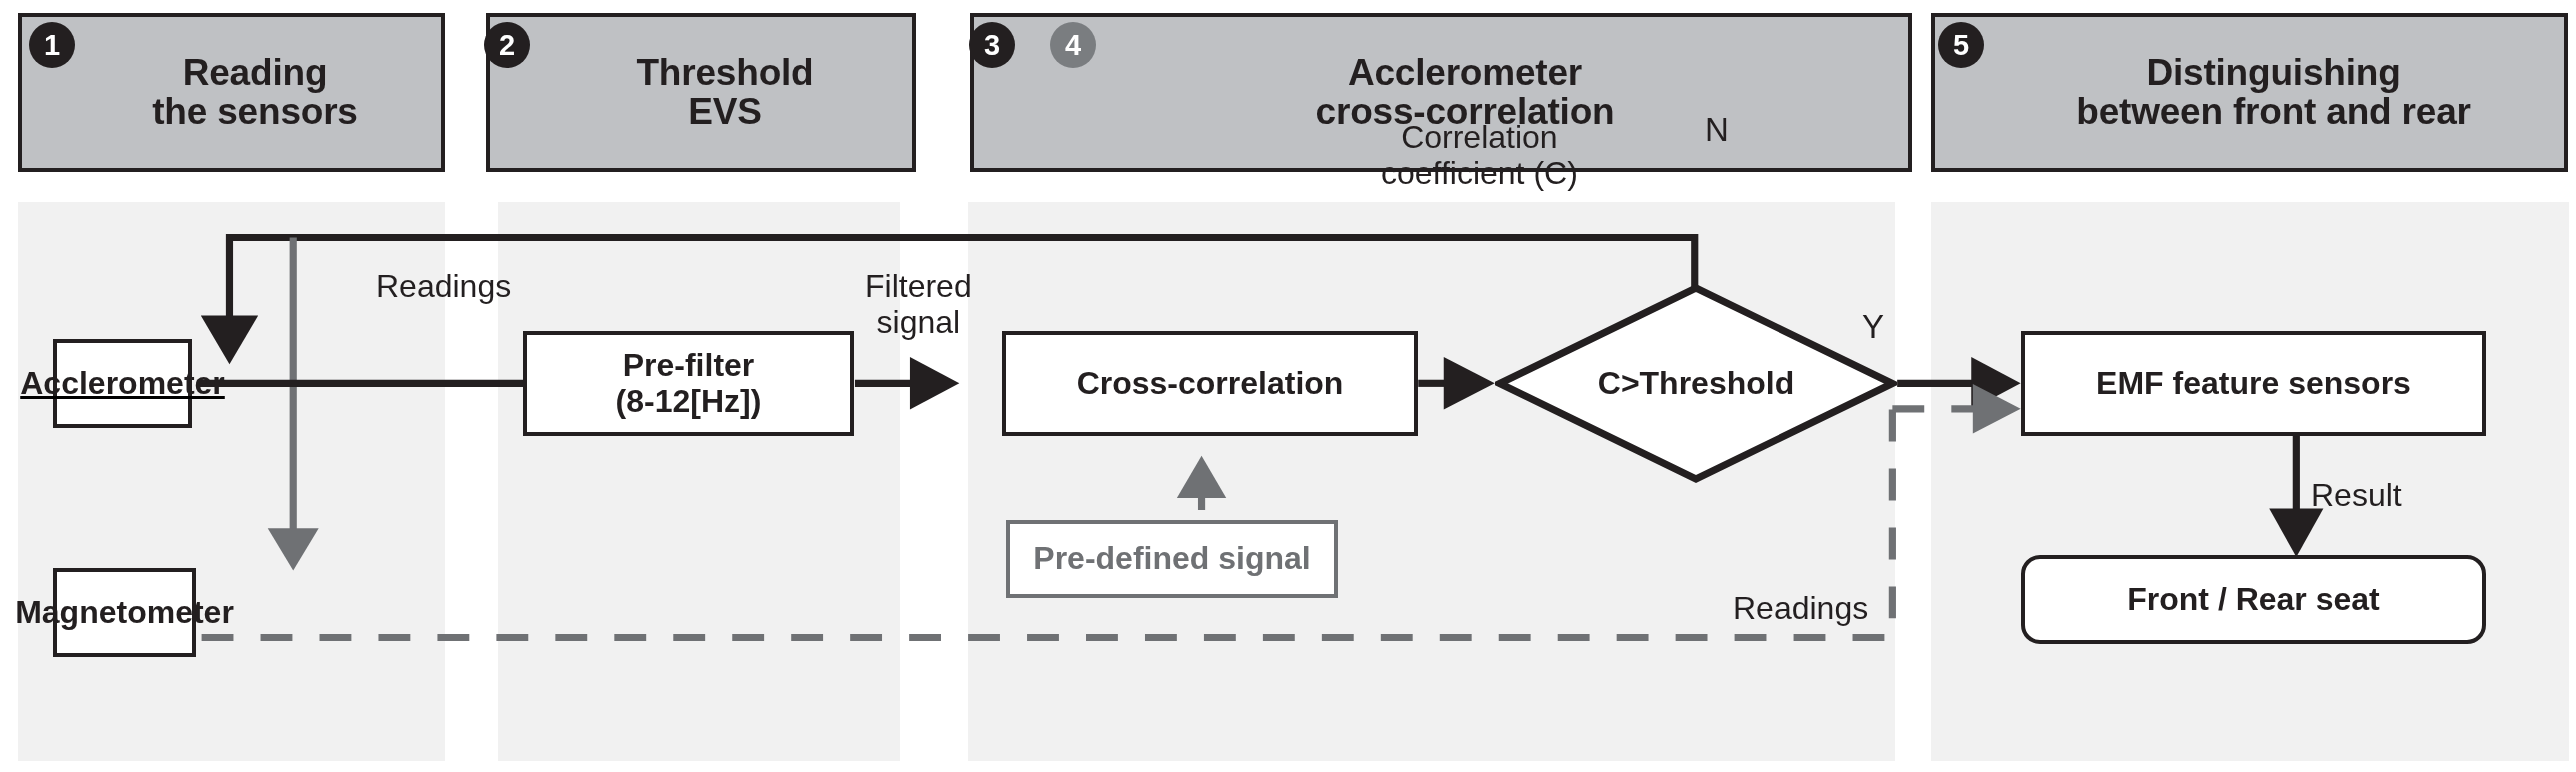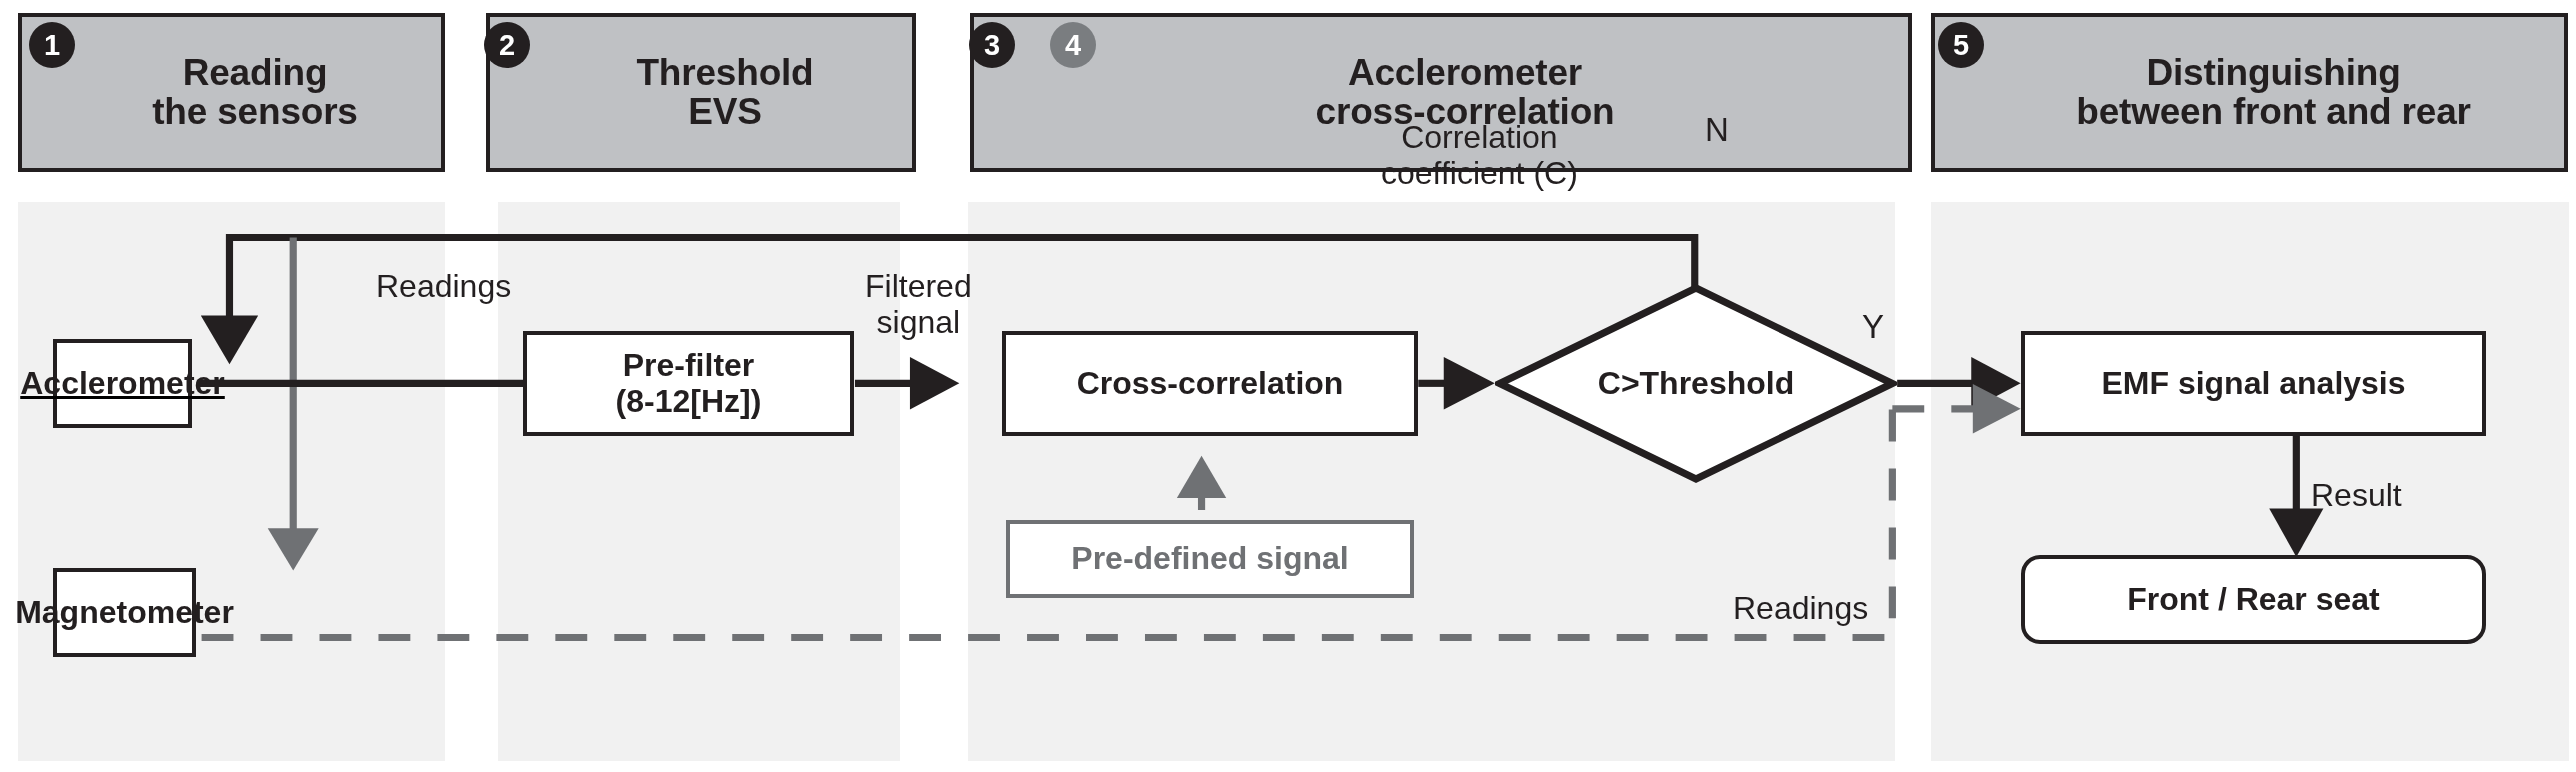--- a/index.html
+++ b/index.html
@@ -223,33 +223,33 @@
 
   <div class="node" style="left:523px; top:331px; width:331px; height:105px;">
     <span class="node-label">Pre-filter
 (8-12[Hz])</span>
   </div>
 
   <div class="node" style="left:1002px; top:331px; width:416px; height:105px;">
     <span class="node-label">Cross-correlation</span>
   </div>
 
-  <div class="node muted" style="left:1006px; top:520px; width:408px; height:78px;">
+  <div class="node muted" style="left:1006px; top:520px; width:332px; height:78px;">
     <span class="node-label">Pre-defined signal</span>
   </div>
 
   <div class="diamond-wrap" style="left:1495px; top:283px; width:402px; height:201px;">
     <svg viewBox="0 0 505 252" width="402" height="201">
       <polygon points="252.5,6 499,126 252.5,246 6,126" fill="#ffffff" stroke="#231f20" stroke-width="9"></polygon>
     </svg>
     <div class="diamond-text">C&gt;Threshold</div>
   </div>
 
   <div class="node" style="left:2021px; top:331px; width:465px; height:105px;">
-    <span class="node-label">EMF signal analysis</span>
+    <span class="node-label">EMF feature sensors</span>
   </div>
 
   <div class="node" style="left:2021px; top:555px; width:465px; height:89px;border-radius:19px;">
     <span class="node-label">Front / Rear seat</span>
   </div>
 
   <div class="edge-label" style="left:376px; top:269px;">Readings</div>
 
   <div class="edge-label center" style="left:865px; top:269px;">Filtered
 signal</div>

